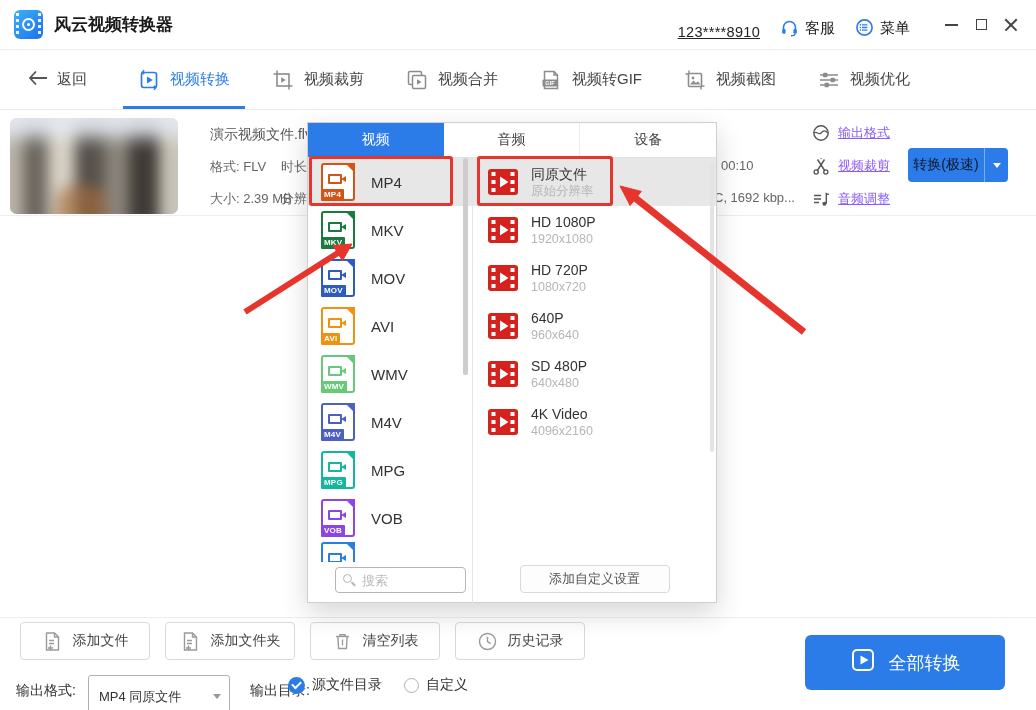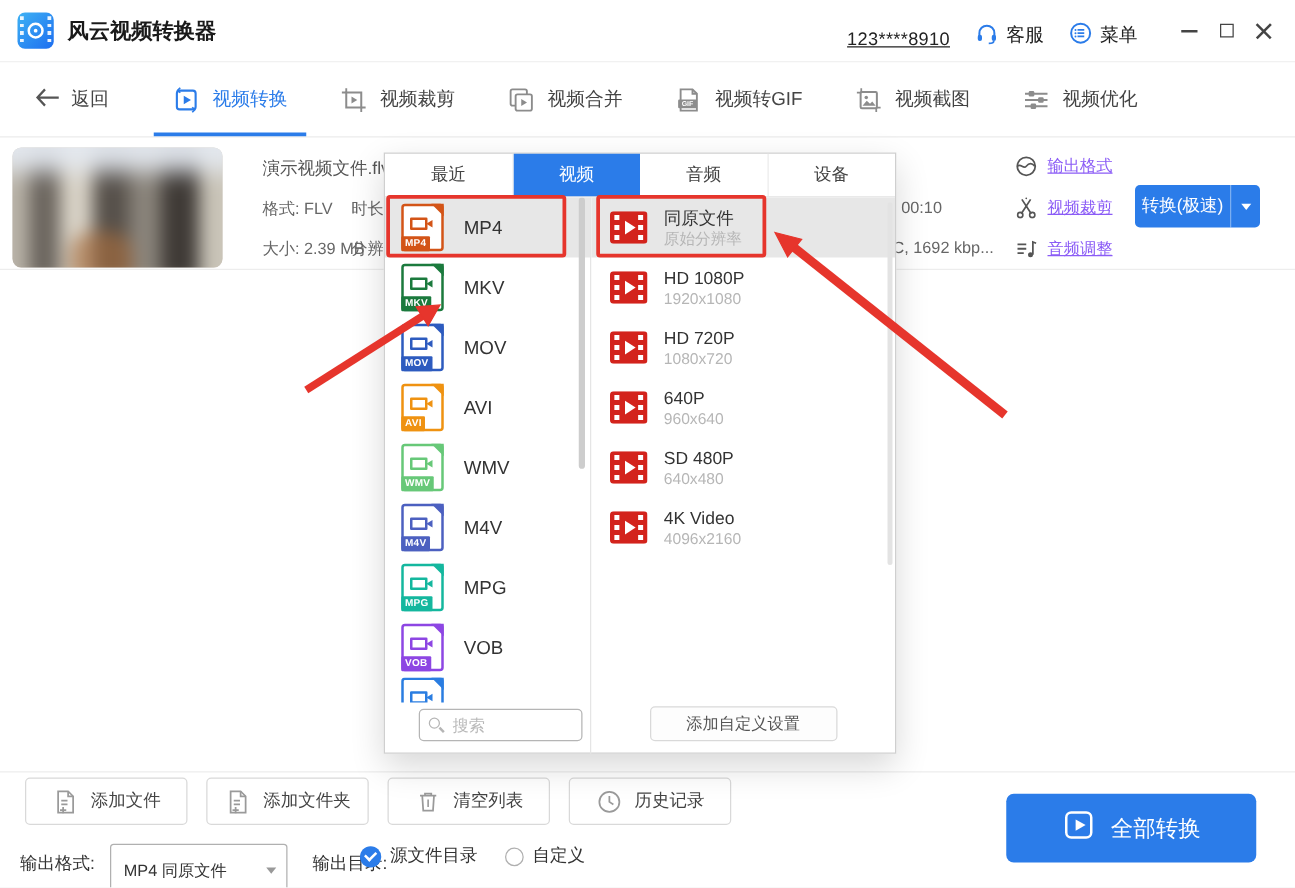--- a/index.html
+++ b/index.html
@@ -47,21 +47,21 @@
       linear-gradient(90deg,#b9b3a8 0 13%, #6b655e 13% 26%, #d8d2c6 26% 40%, #56504a 40% 55%, #8a847b 55% 68%, #3f3a36 68% 84%, #c9c4b8 84%),
       #8a847b;}
   .thumb-inner::after { content:""; position:absolute; left:30%; bottom:0; width:26%; height:34%; background:#a66b3c; opacity:.65; border-radius:40% 40% 0 0;}
   .file-name { left:210px; top:126px; font-size:14px; color:#555; z-index:1;}
   .file-meta { font-size:13px; color:#666; z-index:1;}
   .frag { font-size:13px; color:#666; z-index:1; white-space:nowrap;}
   .row-divider { left:0; right:0; height:1px; background:#ededed; }
   .file-actions-row { left:812px; display:flex; align-items:center; gap:8px; z-index:1;}
   .file-action-label { font-size:13px; color:#8b5cf6; text-decoration:underline; cursor:pointer;}
   .convert-btn { left:908px; top:148px; width:100px; height:34px; background:#2b7ce9; border-radius:4px;
-    display:flex; align-items:center; color:#ffffff; cursor:pointer; z-index:1;}
+    display:flex; align-items:center; color:#0f172a; cursor:pointer; z-index:1;}
   .convert-btn-label { flex:1; text-align:center; font-size:14px; }
   .convert-btn-caret { width:24px; height:100%; border-left:1px solid rgba(255,255,255,.38); display:flex; align-items:center; justify-content:center;}
   .caret-down { width:0; height:0; border-left:4.5px solid transparent; border-right:4.5px solid transparent; border-top:5.5px solid #fff;}
   
   .popup { left:307px; top:122px; width:410px; height:481px; background:#fff; border:1px solid #cfcfcf;
     box-shadow:0 10px 26px rgba(0,0,0,.16); z-index:5; }
   .popup-tabs { display:flex; height:35px; border-bottom:1px solid #e2e2e2;}
   .popup-tab { flex:1; display:flex; align-items:center; justify-content:center; font-size:14px; color:#444;
     border-right:1px solid #ebebeb; cursor:pointer;}
   .popup-tab:last-child { border-right:none; }
@@ -288,21 +288,20 @@
   <div class="abs convert-btn">
     <span class="convert-btn-label">转换(极速)</span>
     <span class="convert-btn-caret">
         <span class="caret-down"></span>
       </span>
   </div>
   <div class="abs row-divider" style="top:215px;"></div>
 
   <div class="abs popup">
     <div class="popup-tabs" id="popup-tabs">
-        <div class="popup-tab">最近</div>
         <div class="popup-tab active">视频</div>
         <div class="popup-tab">音频</div>
         <div class="popup-tab">设备</div>
       </div>
     <div class="popup-body">
       <div class="popup-left">
         <div id="format-list">
             <div class="fmt-row selected">
        <span class="fmt-icon" style="--c:#d35417">
          <span class="fmt-fold"></span>

